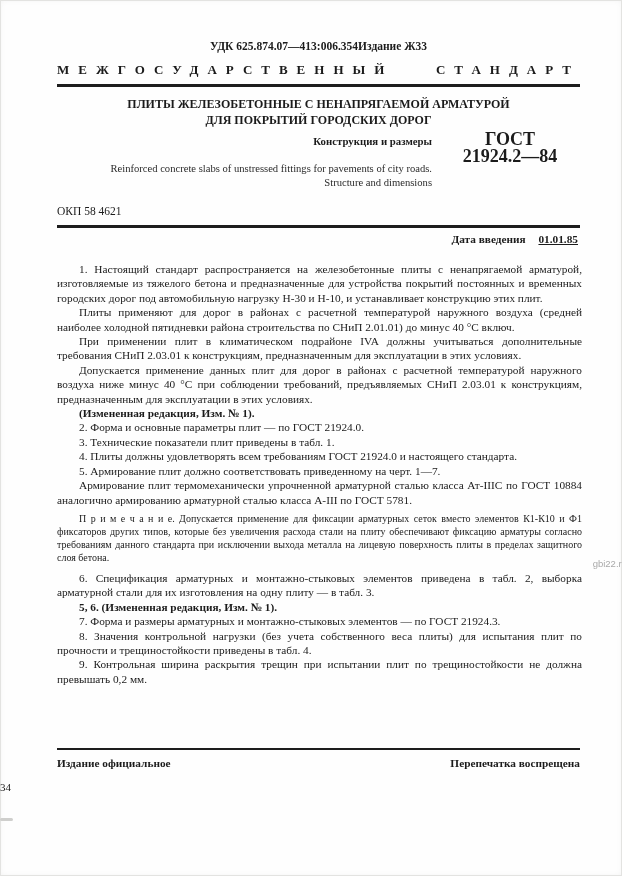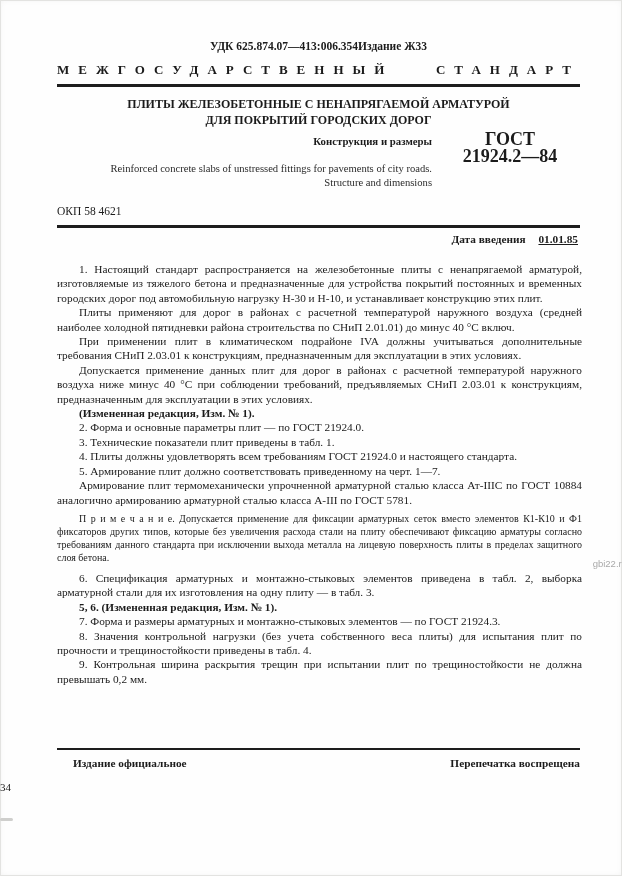--- a/index.html
+++ b/index.html
@@ -53,21 +53,21 @@
     position:absolute;top:262px;left:57px;right:40px;
     font-size:11.3px;line-height:14.4px;text-align:justify;
   }
   .doc-body p{margin:0;text-indent:22px;}
   .doc-body p.bold{font-weight:bold;}
   .doc-body p.note{
     font-size:10px;line-height:13px;margin:5px 0 7px 0;
   }
   
   .footer-row{
-    position:absolute;top:757px;left:73px;right:42px;
+    position:absolute;top:757px;left:57px;right:42px;
     display:flex;justify-content:space-between;
     font-size:11.3px;font-weight:bold;
   }
   .page-num{
     position:absolute;top:781px;left:0;right:60px;
     text-align:left;font-size:11px;
   }
   .watermark{
     position:absolute;top:558px;right:-5px;
     font-family:"Liberation Sans","DejaVu Sans",sans-serif;

